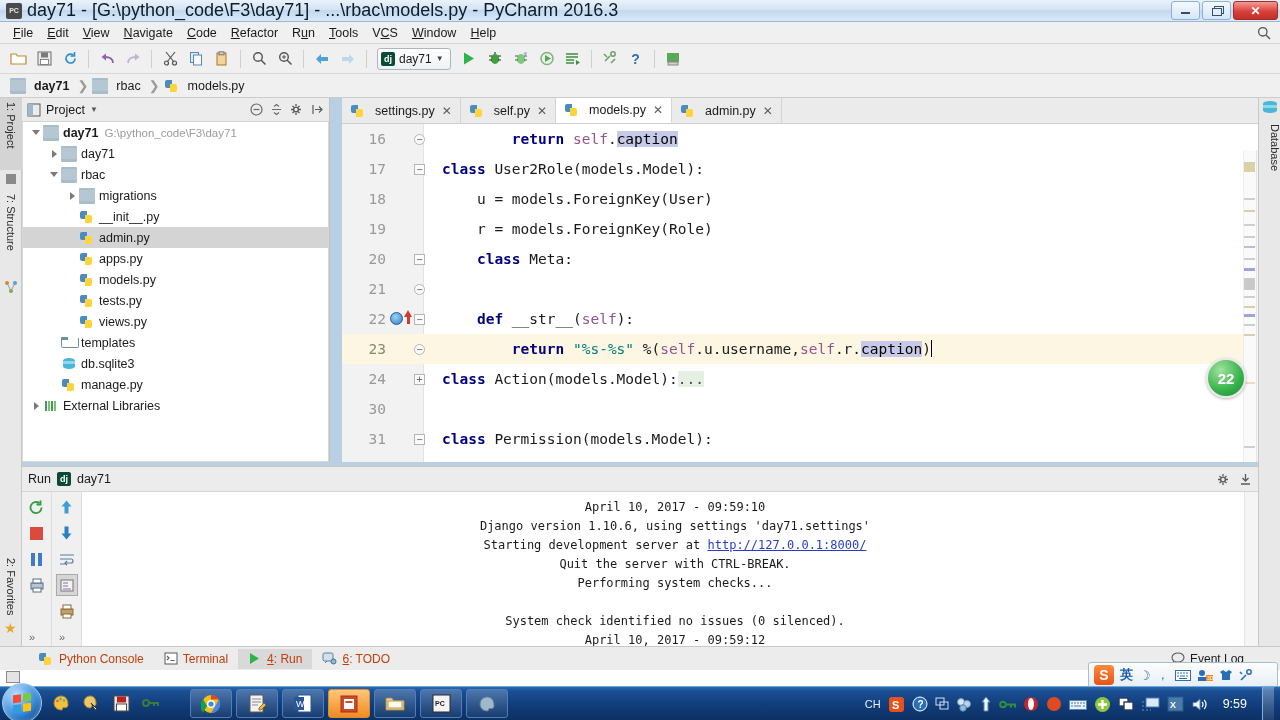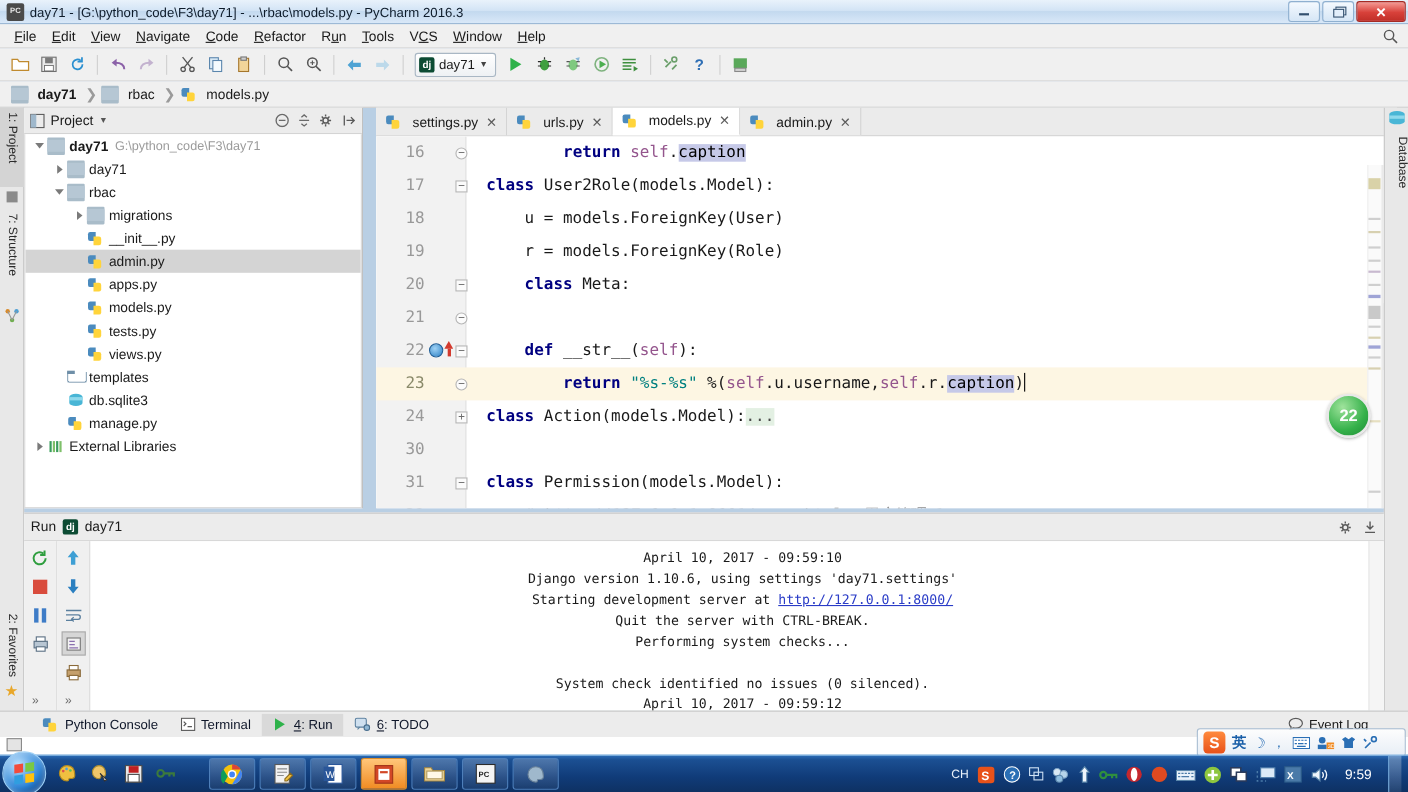--- a/index.html
+++ b/index.html
@@ -17,21 +17,21 @@
     position:absolute; left:0; top:0; width:1280px; height:22px;
     background:linear-gradient(to bottom,#e9f2fb 0%,#d3e4f5 45%,#c3d9ef 50%,#d9e8f8 100%);
     border-bottom:1px solid #9ab6d4;
     display:flex; align-items:center;
   }
   .titlebar .tb-icon{
     width:16px;height:16px;margin:0 5px 0 6px;border-radius:2px;
     background:#4a4a4a;color:#e8e8e8;font-size:7px;line-height:16px;text-align:center;
     font-family:"Liberation Sans",sans-serif;font-weight:bold;
   }
-  .titlebar .tb-title{ font-size:12px; color:#0d1b2a; white-space:nowrap; }
+  .titlebar .tb-title{ font-size:18px; color:#0d1b2a; white-space:nowrap; }
   .win-btns{ position:absolute; right:2px; top:1px; display:flex; gap:2px; }
   .win-btn{
     width:29px;height:19px;border:1px solid #8fb0d0;border-radius:3px;
     background:linear-gradient(to bottom,#f4f9fe,#d6e6f6);
     display:flex;align-items:center;justify-content:center;color:#25456b;font-size:11px;
   }
   .win-btn.close{
     width:45px;
     background:linear-gradient(to bottom,#f59b95,#d8413a 55%,#c02f28);
     border:1px solid #a52b25;color:#fff;font-weight:bold;font-size:12px;
@@ -200,21 +200,21 @@
   .run-side2{width:30px;background:#f0f0f0;border-right:1px solid #ddd;position:relative;}
   .sbtn{width:22px;height:22px;margin:4px auto;display:flex;align-items:center;justify-content:center;}
   .console{flex:1;background:#ffffff;padding:6px 0 0 24px;
     font-family:"DejaVu Sans Mono","Liberation Mono",monospace;font-size:12px;color:#1a1a1a;line-height:19px;white-space:pre;text-align:center;}
   .console a{color:#2a3cc7;text-decoration:underline;}
   .console-scroll{width:14px;background:#f5f5f5;border-left:1px solid #e6e6e6;position:relative;}
 
   
   .statusbar{position:absolute;left:0;top:646px;width:1280px;height:24px;background:#ececec;
     border-top:1px solid #c8c8c8;display:flex;align-items:center;padding-left:28px;gap:0;}
-  .sbtab{display:flex;align-items:center;gap:5px;padding:3px 10px;font-size:12px;color:#0f172a;white-space:nowrap;}
+  .sbtab{display:flex;align-items:center;gap:5px;padding:3px 10px;font-size:12px;color:#c2410c;white-space:nowrap;}
   .sbtab.sel{background:#d9d9d9;}
   .sbtab u{text-decoration:underline;}
   .eventlog{position:absolute;right:36px;display:flex;align-items:center;gap:5px;font-size:12px;color:#1a1a1a;}
 
   .lowband{position:absolute;left:0;top:670px;width:1280px;height:16px;background:#ffffff;}
   .lowband .mini{position:absolute;left:6px;top:1px;width:14px;height:12px;border:1px solid #8a8a8a;background:#e4e4e4;}
 
   
   .ime{position:absolute;left:1088px;top:662px;width:190px;height:26px;
     background:linear-gradient(to bottom,#fdfdfd,#e7eef6);border:1px solid #a8bdd2;border-radius:3px;
@@ -586,21 +586,21 @@
 
   <div class="editor-wrap">
     <div class="tabbar" id="editor-tabs">
         <div class="etab">
           <span class="ico ic-py"></span>
           <span>settings.py</span>
           <span class="x">✕</span>
         </div>
         <div class="etab">
           <span class="ico ic-py"></span>
-          <span>urls.py</span>
+          <span>self.py</span>
           <span class="x">✕</span>
         </div>
         <div class="etab active">
           <span class="ico ic-py"></span>
           <span>models.py</span>
           <span class="x">✕</span>
         </div>
         <div class="etab">
           <span class="ico ic-py"></span>
           <span>admin.py</span>

